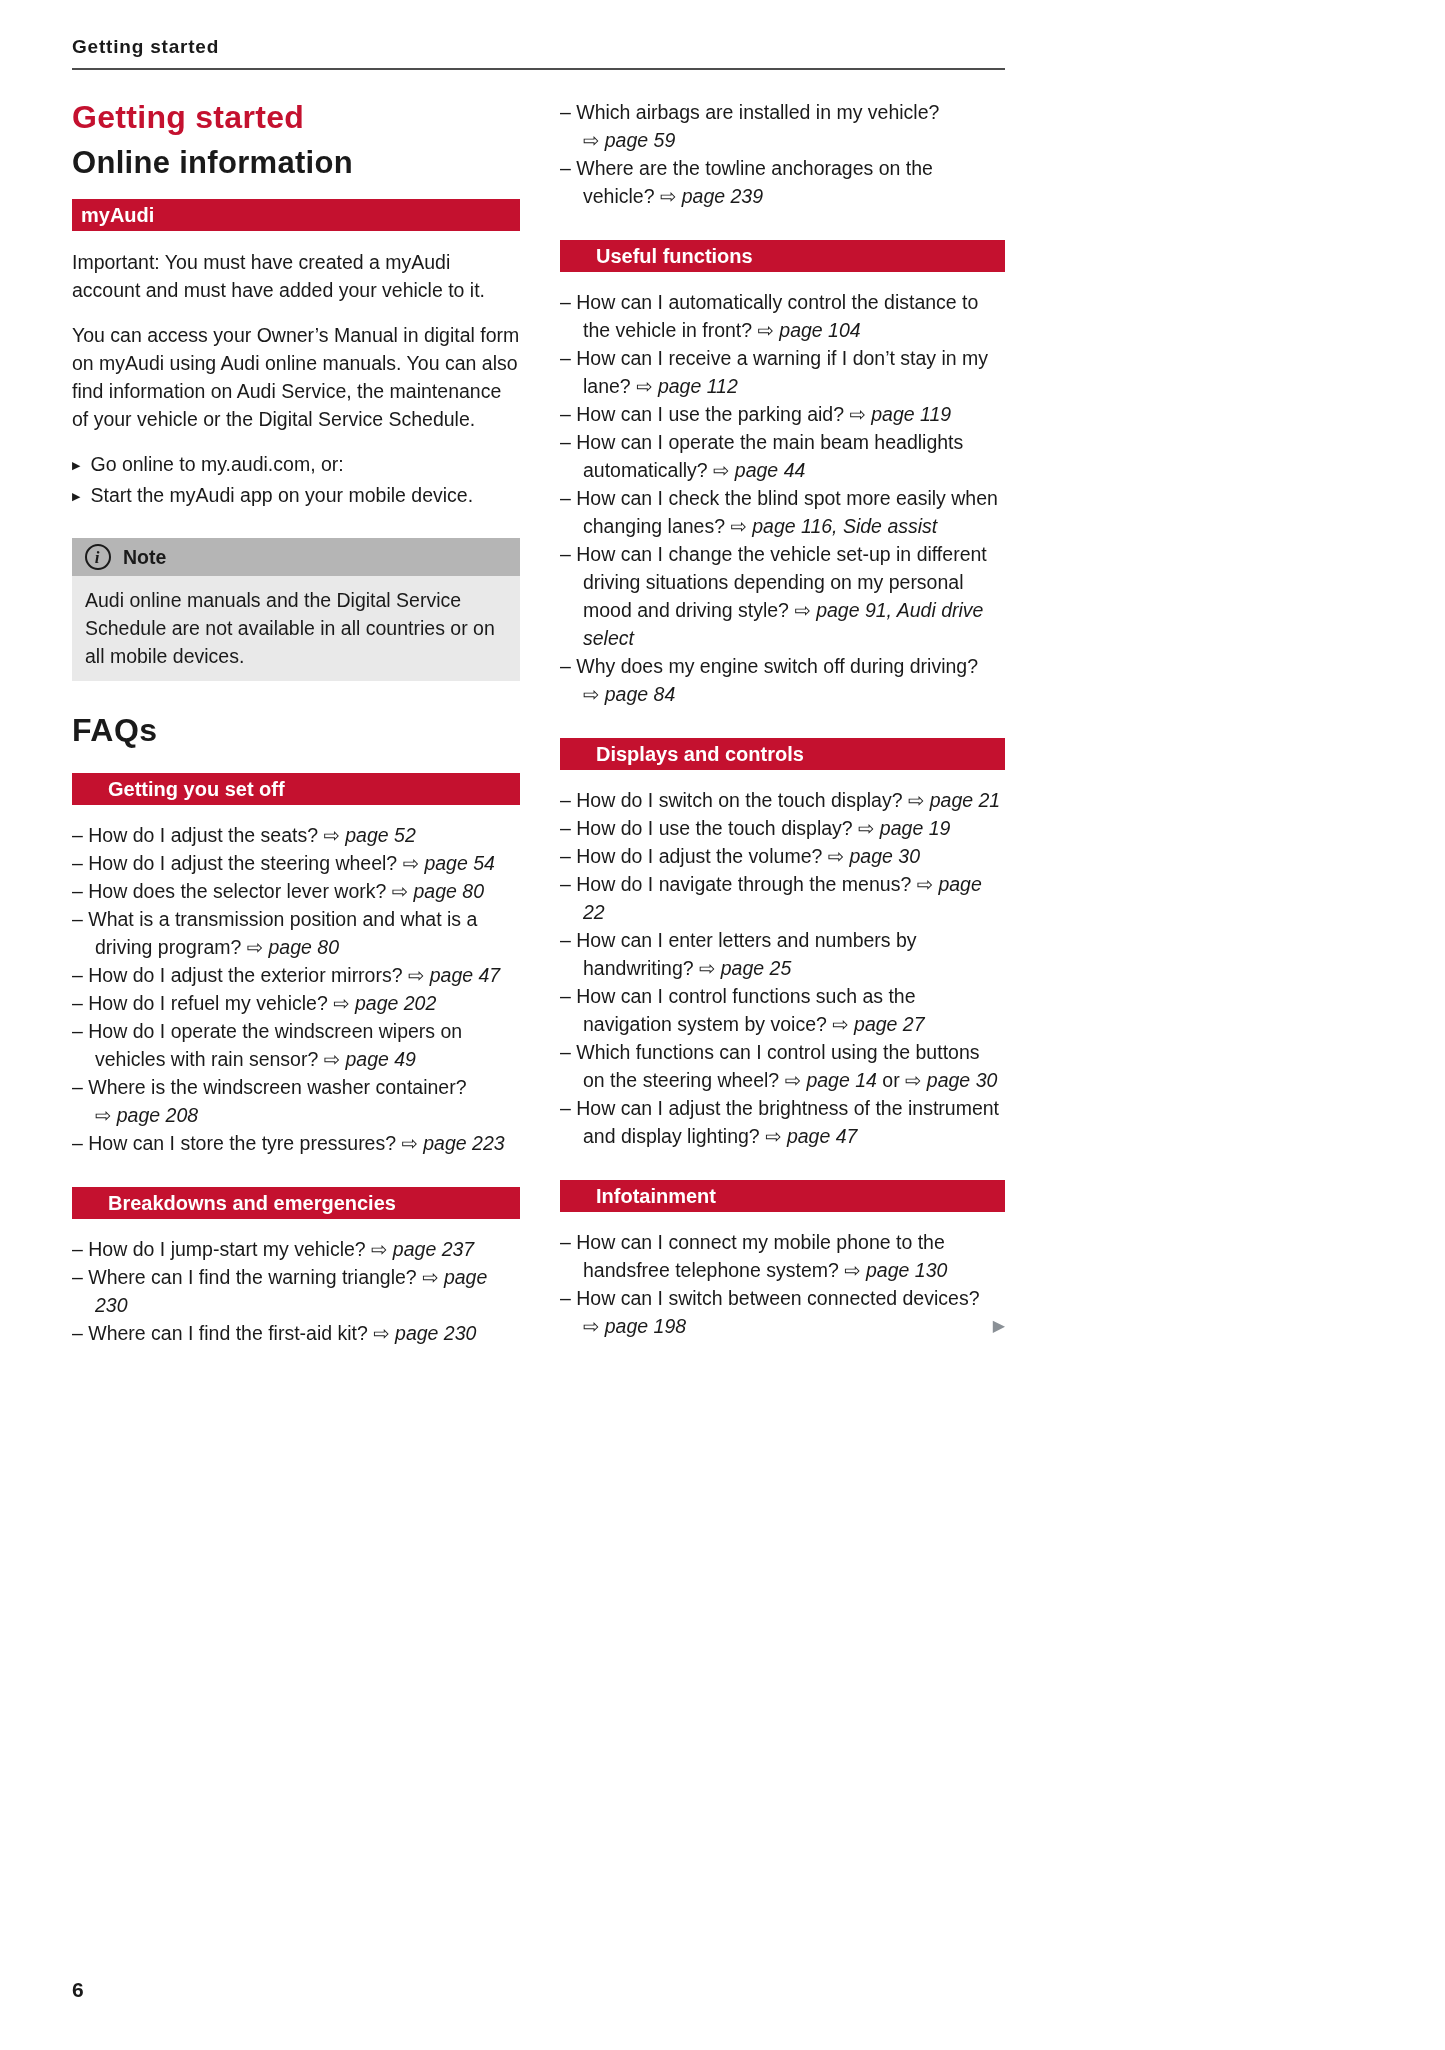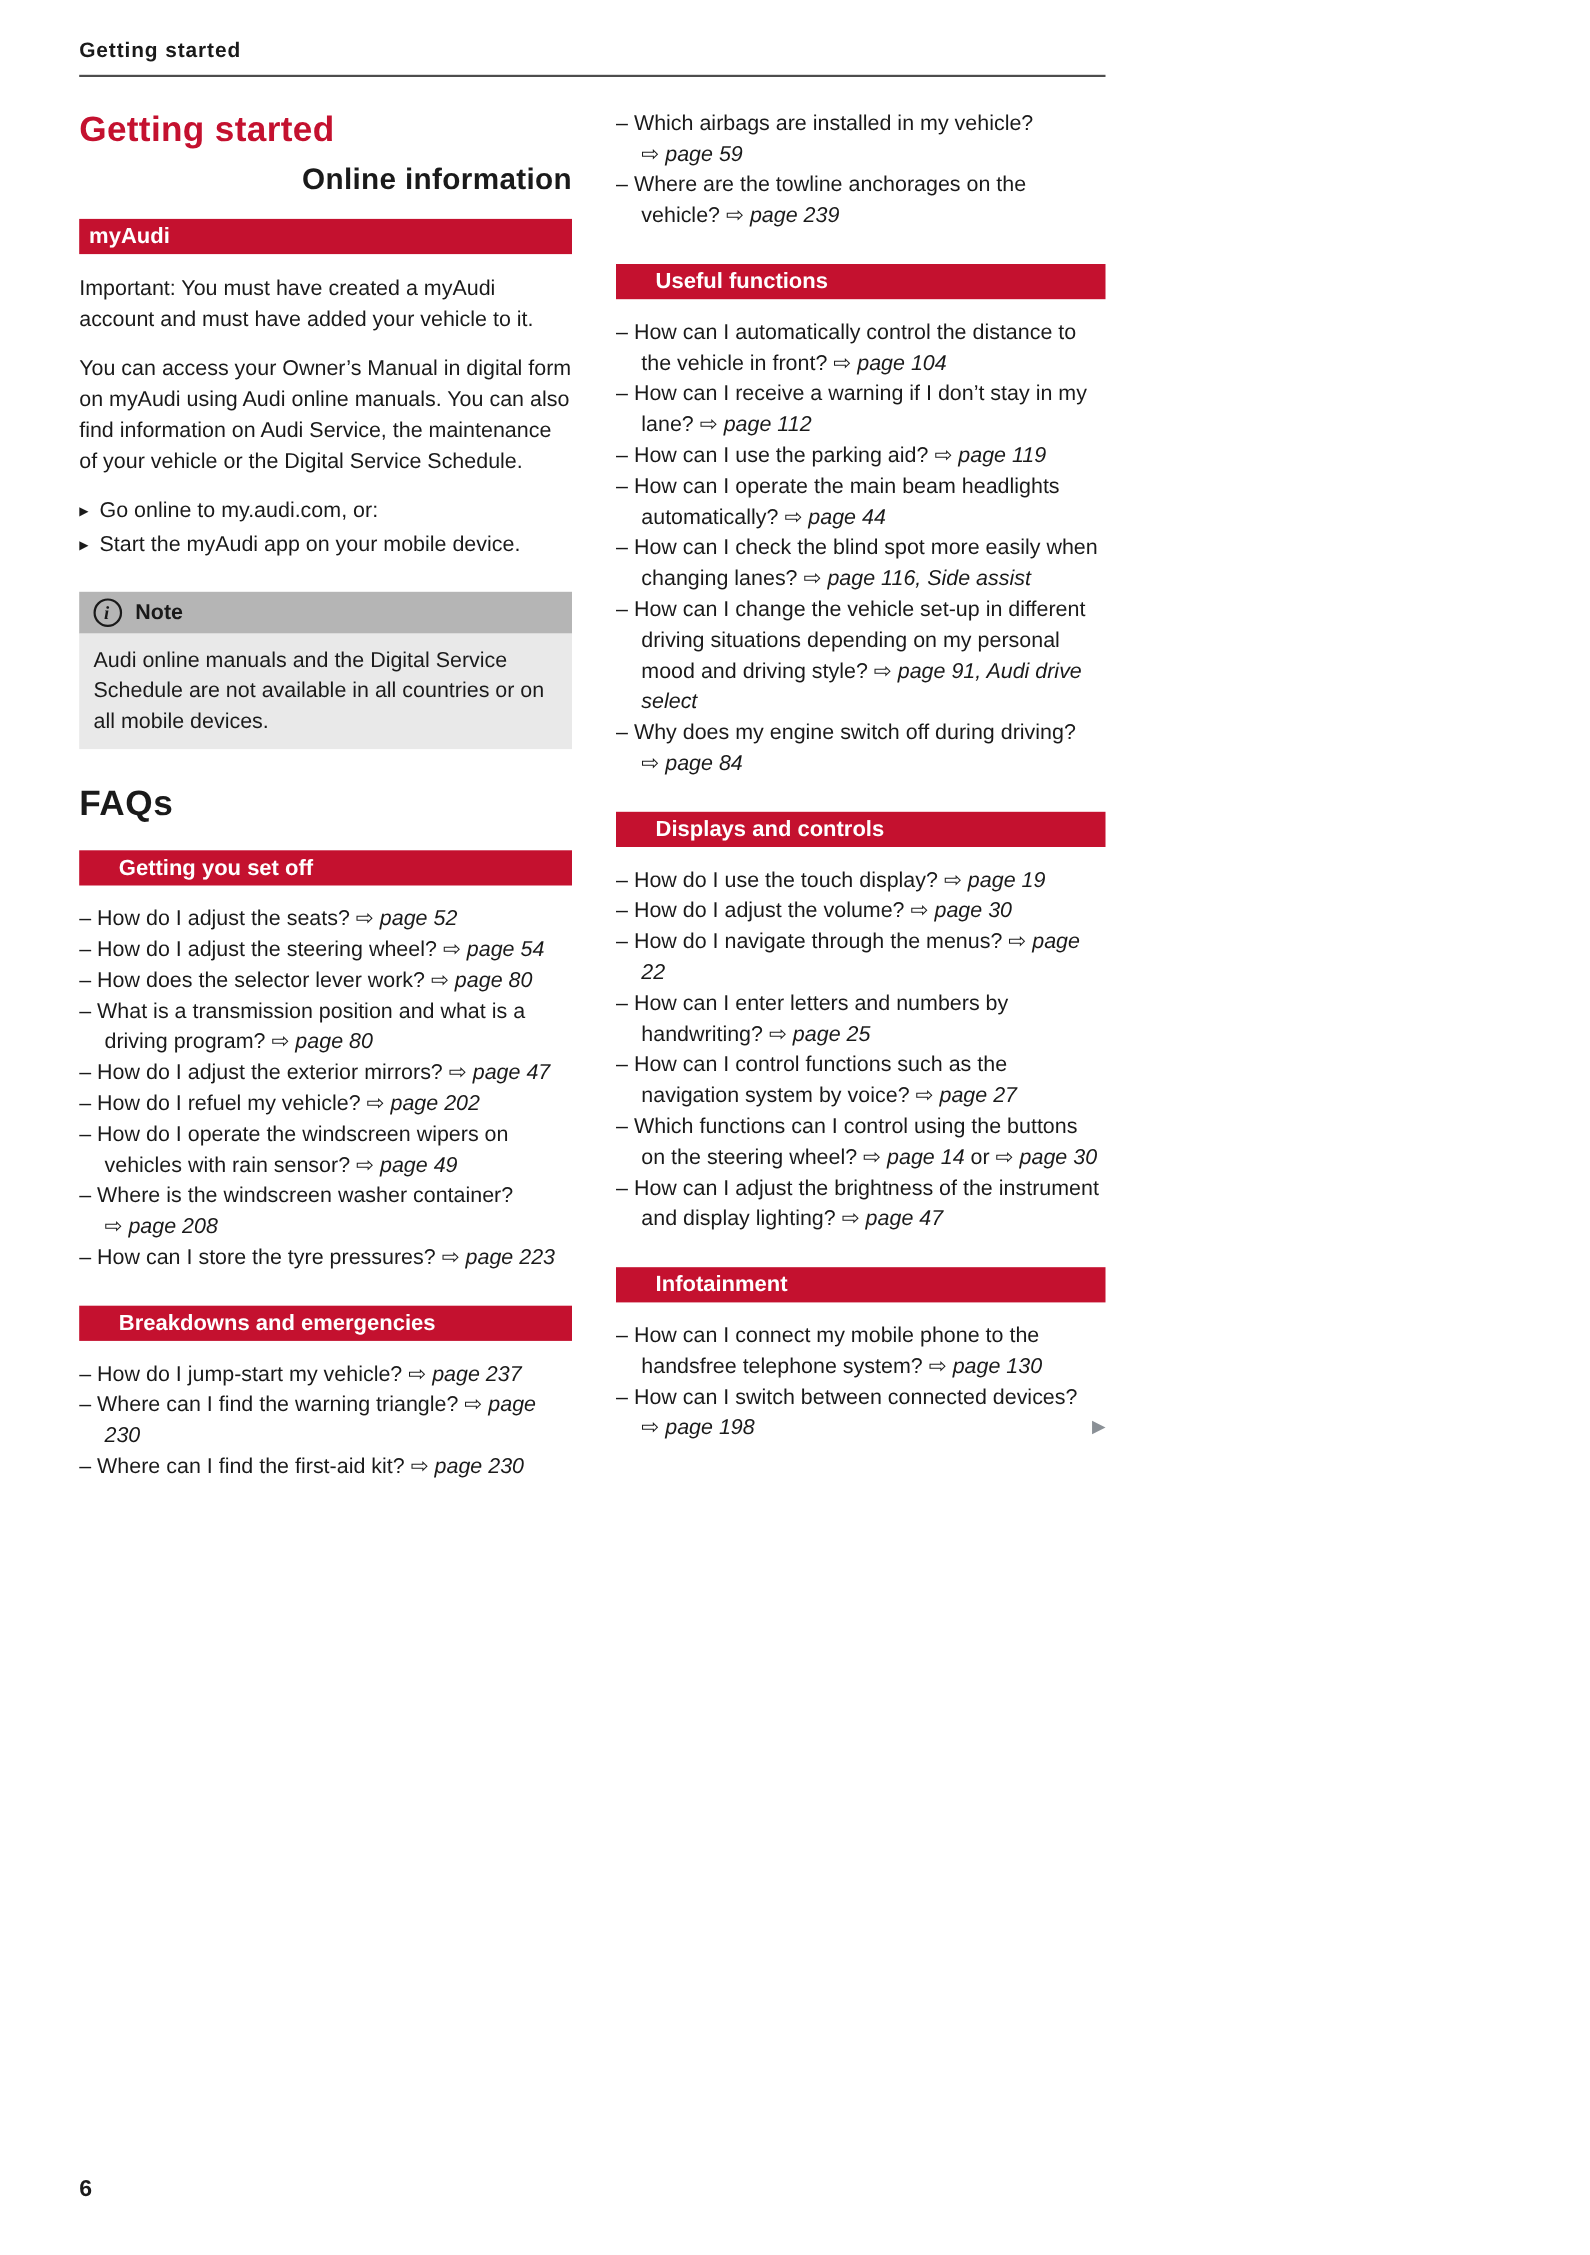--- a/index.html
+++ b/index.html
@@ -17,21 +17,21 @@
   }
   .content{ position:absolute; left:72px; top:36px; width:933px; }
   .page-head{ border-bottom:2px solid var(--rule); padding-bottom:10px; }
   .running-head{ font-size:19px; font-weight:bold; letter-spacing:0.8px; }
 
   .columns{ display:flex; gap:40px; padding-top:28px; align-items:flex-start; }
   .col-left{ width:448px; }
   .col-right{ width:445px; }
 
   .chapter{ font-size:32px; line-height:38px; font-weight:bold; color:var(--accent-red); letter-spacing:0.3px; }
-  .section-head{ font-size:27px; line-height:38px; font-weight:bold; margin-top:8px; letter-spacing:0.3px;text-align:right; }
+  .section-head{ font-size:31px; line-height:38px; font-weight:bold; margin-top:8px; letter-spacing:0.3px; }
 
   .banner{
     background:var(--accent-red); color:var(--banner-text);
     font-size:20px; font-weight:bold; line-height:22px;
     padding:5px 9px;
   }
   .banner.myaudi{ margin-top:17px; }
 
   p.body{ font-size:19.5px; line-height:28px; margin-top:17px; }
 
@@ -151,20 +151,21 @@
               <div class="faq-item"><span class="q">–&nbsp;How can I use the parking aid? </span><span class="ref"><span class="ref-arrow">⇨</span><em>&nbsp;page 119</em></span></div>
               <div class="faq-item"><span class="q">–&nbsp;How can I operate the main beam headlights automatically? </span><span class="ref"><span class="ref-arrow">⇨</span><em>&nbsp;page 44</em></span></div>
               <div class="faq-item"><span class="q">–&nbsp;How can I check the blind spot more easily when changing lanes? </span><span class="ref"><span class="ref-arrow">⇨</span><em>&nbsp;page 116, Side assist</em></span></div>
               <div class="faq-item"><span class="q">–&nbsp;How can I change the vehicle set-up in different driving situations depending on my personal mood and driving style? </span><span class="ref"><span class="ref-arrow">⇨</span><em>&nbsp;page 91, Audi drive select</em></span></div>
               <div class="faq-item"><span class="q">–&nbsp;Why does my engine switch off during driving? </span><span class="ref"><span class="ref-arrow">⇨</span><em>&nbsp;page 84</em></span></div>
             </div>
           </section>
           <section class="faq-section">
             <div class="banner">Displays and controls</div>
             <div class="faq-list">
+              <div class="faq-item"><span class="q">–&nbsp;How do I switch on the touch display? </span><span class="ref"><span class="ref-arrow">⇨</span><em>&nbsp;page 21</em></span></div>
               <div class="faq-item"><span class="q">–&nbsp;How do I use the touch display? </span><span class="ref"><span class="ref-arrow">⇨</span><em>&nbsp;page 19</em></span></div>
               <div class="faq-item"><span class="q">–&nbsp;How do I adjust the volume? </span><span class="ref"><span class="ref-arrow">⇨</span><em>&nbsp;page 30</em></span></div>
               <div class="faq-item"><span class="q">–&nbsp;How do I navigate through the menus? </span><span class="ref"><span class="ref-arrow">⇨</span><em>&nbsp;page 22</em></span></div>
               <div class="faq-item"><span class="q">–&nbsp;How can I enter letters and numbers by handwriting? </span><span class="ref"><span class="ref-arrow">⇨</span><em>&nbsp;page 25</em></span></div>
               <div class="faq-item"><span class="q">–&nbsp;How can I control functions such as the navigation system by voice? </span><span class="ref"><span class="ref-arrow">⇨</span><em>&nbsp;page 27</em></span></div>
               <div class="faq-item"><span class="q">–&nbsp;Which functions can I control using the buttons on the steering wheel? </span><span class="ref"><span class="ref-arrow">⇨</span><em>&nbsp;page 14</em></span> or <span class="ref"><span class="ref-arrow">⇨</span><em>&nbsp;page 30</em></span></div>
               <div class="faq-item"><span class="q">–&nbsp;How can I adjust the brightness of the instrument and display lighting? </span><span class="ref"><span class="ref-arrow">⇨</span><em>&nbsp;page 47</em></span></div>
             </div>
           </section>
           <section class="faq-section">

